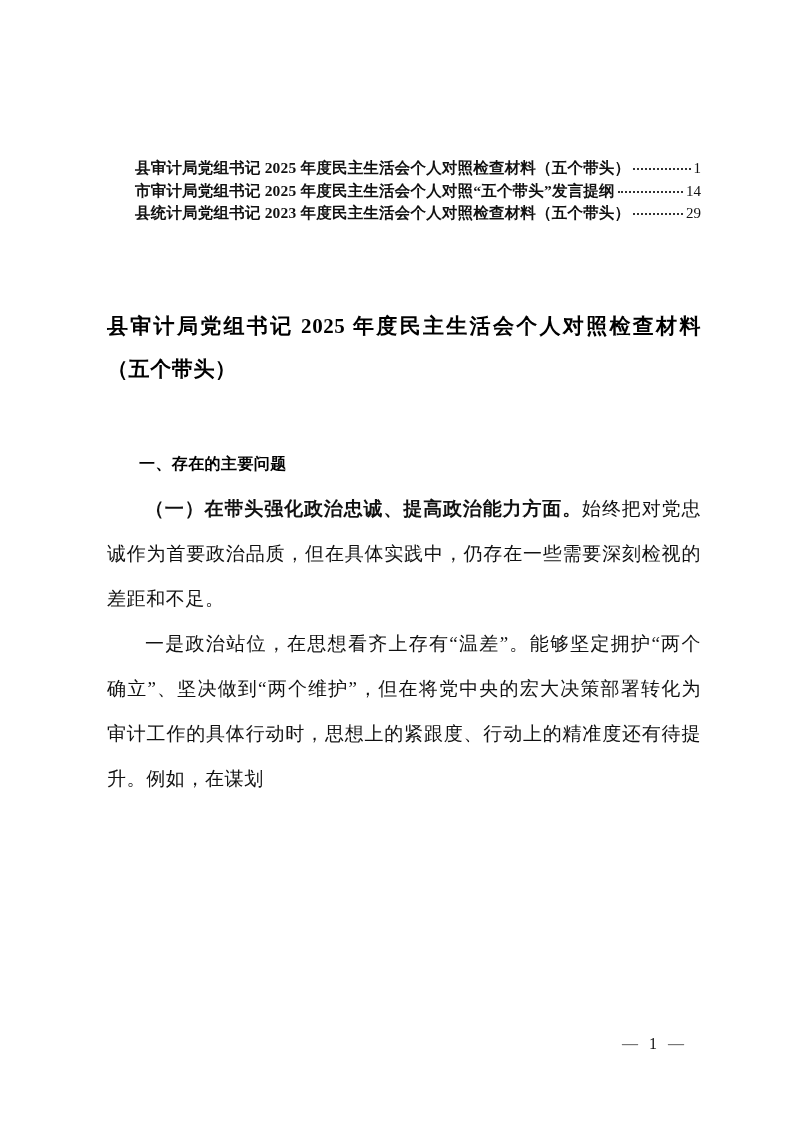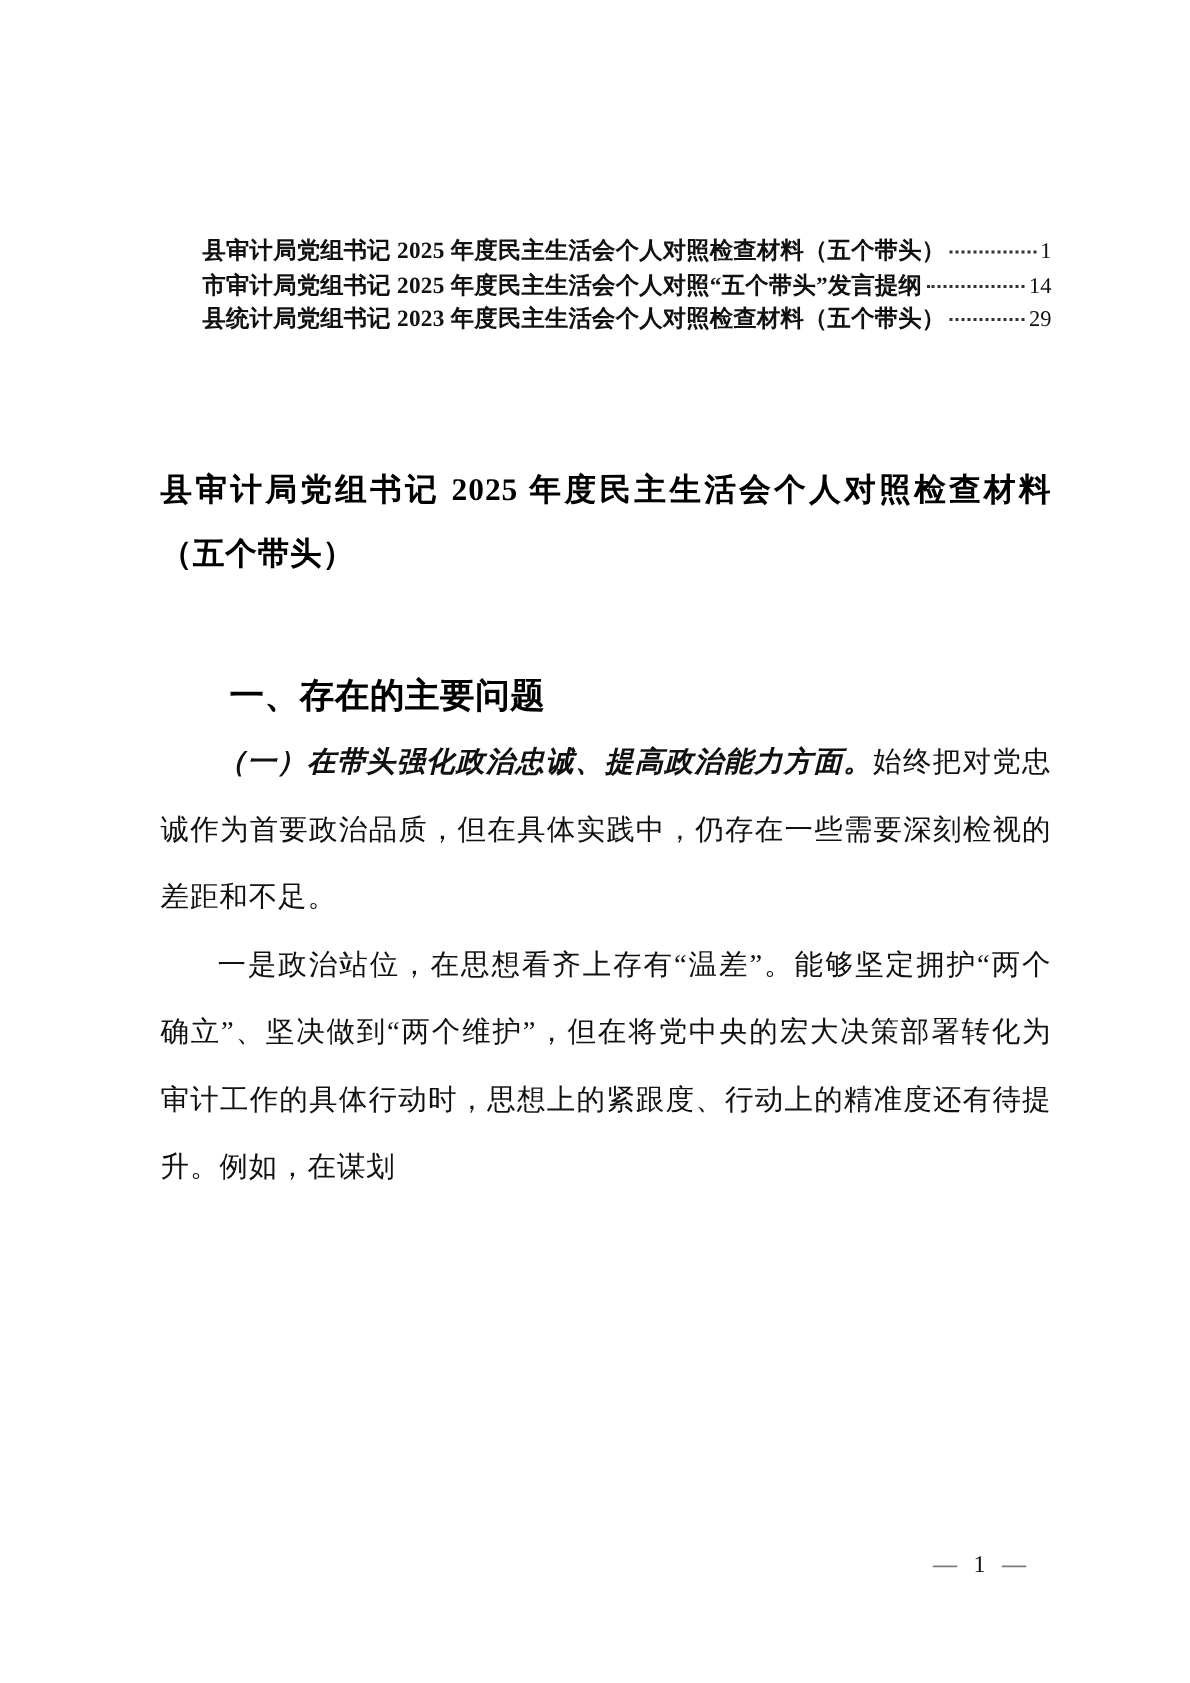--- a/index.html
+++ b/index.html
@@ -64,28 +64,27 @@
     line-height: 45px;
     letter-spacing: 0.6px;
     text-align: justify;
     text-justify: inter-ideograph;
     color: #111;
   }
   .doc-body p { text-indent: 2em; }
   .section-heading {
     font-family: "Liberation Sans", sans-serif;
     font-weight: bold;
-    font-size: 23px;
+    font-size: 16px;
     text-indent: 2em;
     letter-spacing: 0.4px;
     color: #000;
   }
   .lead-phrase {
     font-weight: bold;
-    font-style: italic;
   }
 
   
   .page-footer {
     position: absolute;
     top: 1033px; right: 108px;
     font-size: 16px;
     line-height: 22px;
     color: #222;
     letter-spacing: 1px;

